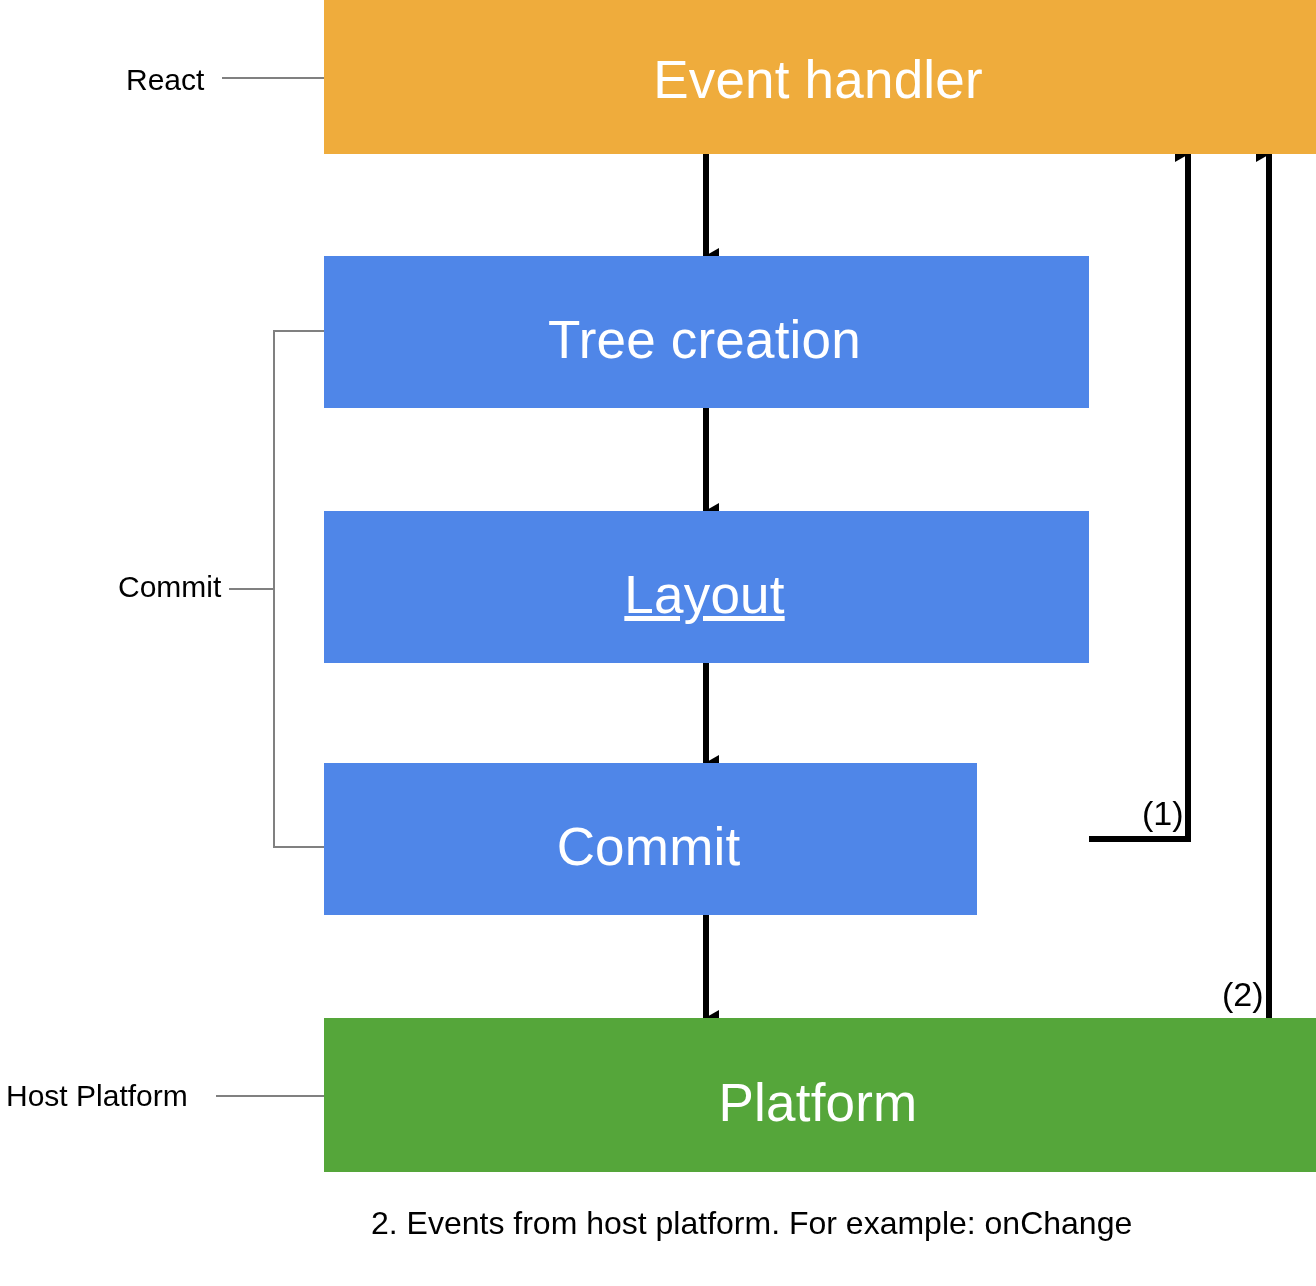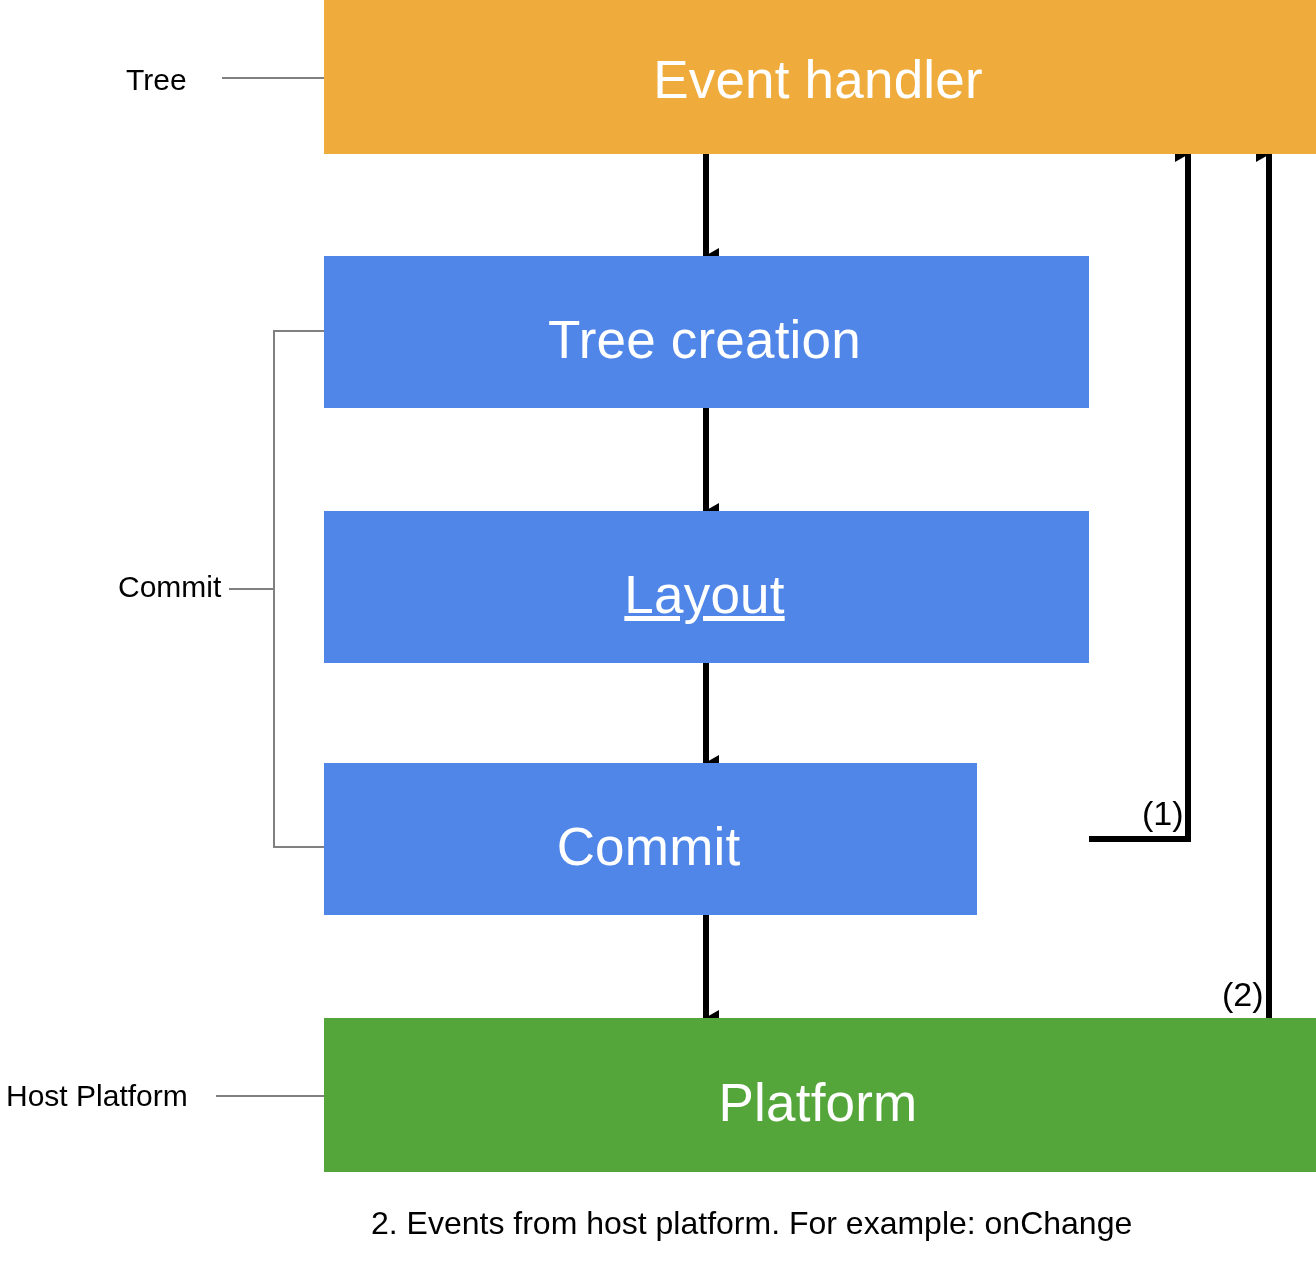--- a/index.html
+++ b/index.html
@@ -131,21 +131,21 @@
   </div>
 
   <div class="stage-box" id="box-commit" style="background:#4F86E8;">
     <span class="stage-label">Commit</span>
   </div>
 
   <div class="stage-box" id="box-mounting" style="background:#55A63A;">
     <span class="stage-label">Platform</span>
   </div>
 
-  <div class="side-label" id="label-react">Tree</div>
+  <div class="side-label" id="label-react">React</div>
   <div class="side-label" id="label-fabric">Commit</div>
   <div class="side-label" id="label-host-platform">Host Platform</div>
 
   <div class="arrow-note" id="note-1">(1)</div>
   <div class="arrow-note" id="note-2">(2)</div>
 
   <div id="footnotes">
     <div>2. Events from host platform. For example: onChange</div>
   </div>
 

